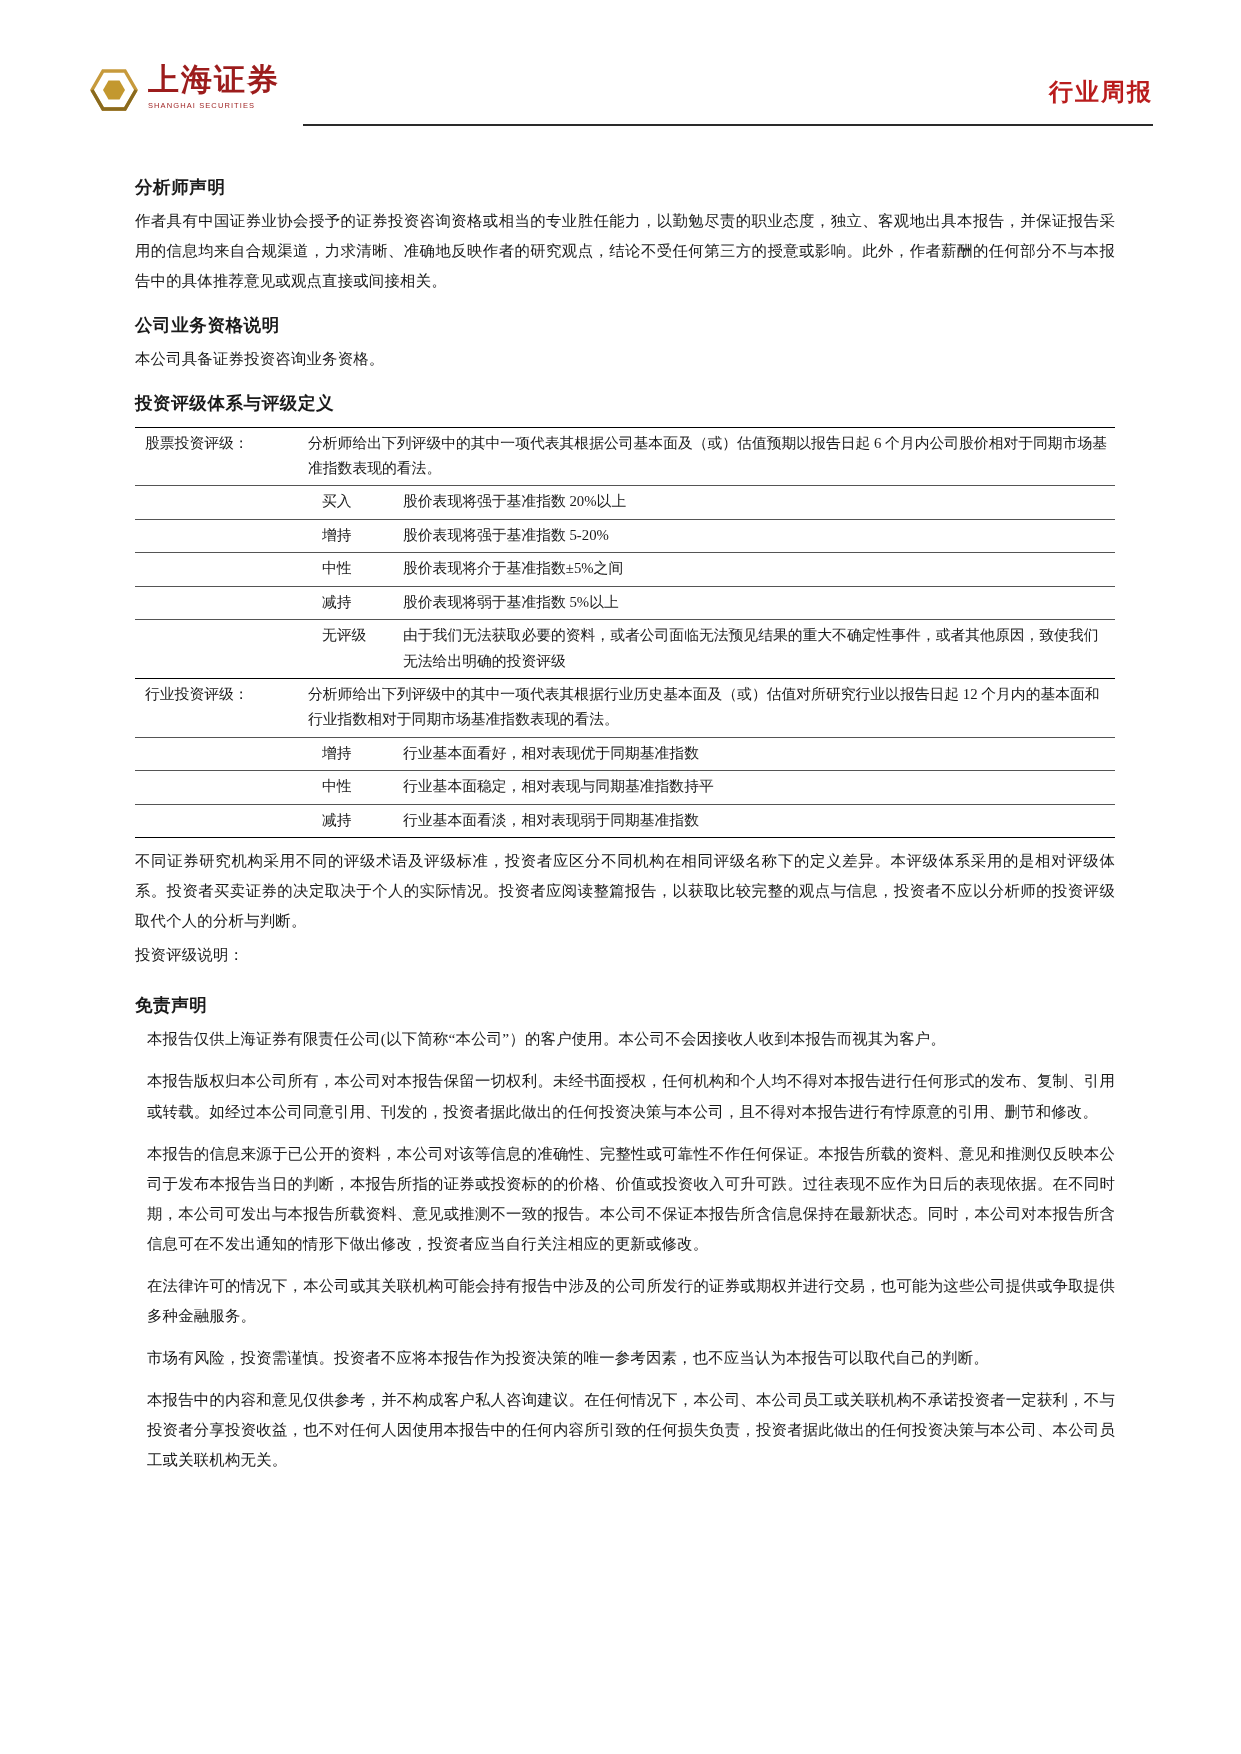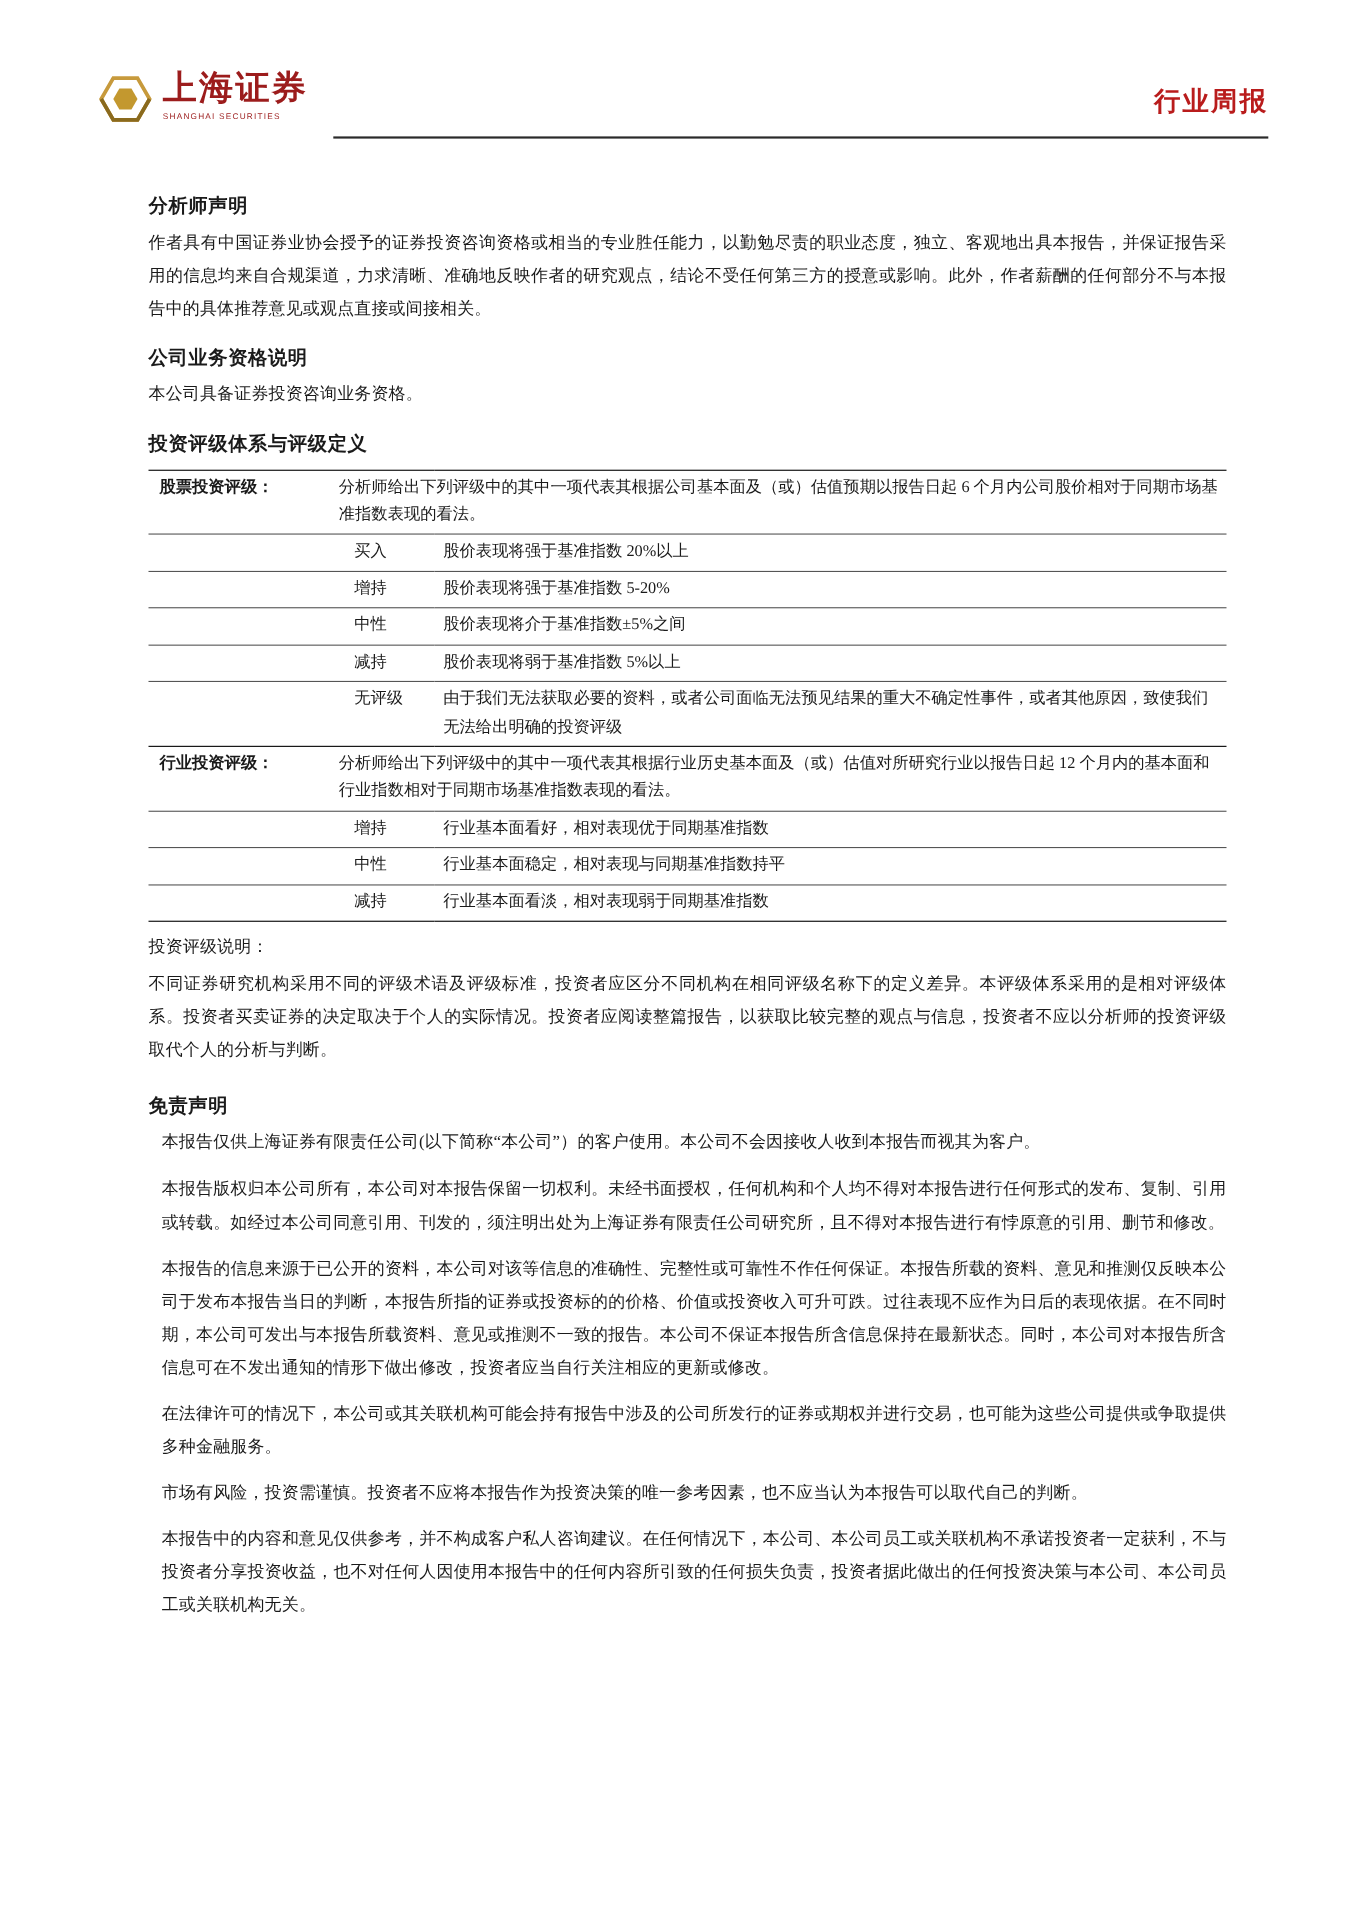--- a/index.html
+++ b/index.html
@@ -114,21 +114,21 @@
   table.rating td {
     padding: 3px 6px 4px 6px;
     vertical-align: top;
     border: none;
   }
   table.rating tr.bt td { border-top: 1px solid #000; }
   table.rating tr.bb td { border-bottom: 1px solid #000; }
   table.rating tr.thin td { border-top: 0.8px solid #555; }
   .col-label {
     width: 165px;
-    font-weight: bold;
+    font-weight: normal;
     white-space: nowrap;
     padding-left: 10px !important;
     margin-top: 24px;
   }
   .col-sub {
     width: 95px;
     padding-left: 22px !important;
   }
   .col-desc { padding-left: 8px !important; }
   .note-row td {
@@ -228,29 +228,29 @@
         <tr class="thin bb">
           <td class="col-label"></td>
           <td class="col-sub">减持</td>
           <td class="col-desc">行业基本面看淡，相对表现弱于同期基准指数</td>
         </tr>
       </tbody>
     </table>
 
     <div class="gap-sm"></div>
 
+    <p class="para">不同证券研究机构采用不同的评级术语及评级标准，投资者应区分不同机构在相同评级名称下的定义差异。本评级体系采用的是相对评级体系。投资者买卖证券的决定取决于个人的实际情况。投资者应阅读整篇报告，以获取比较完整的观点与信息，投资者不应以分析师的投资评级取代个人的分析与判断。</p>
     <p class="para">投资评级说明：</p>
-    <p class="para">不同证券研究机构采用不同的评级术语及评级标准，投资者应区分不同机构在相同评级名称下的定义差异。本评级体系采用的是相对评级体系。投资者买卖证券的决定取决于个人的实际情况。投资者应阅读整篇报告，以获取比较完整的观点与信息，投资者不应以分析师的投资评级取代个人的分析与判断。</p>
 
     <div class="gap-md"></div>
 
     <h2 class="sec">免责声明</h2>
     <div class="disc">
       <p class="para">本报告仅供上海证券有限责任公司(以下简称“本公司”）的客户使用。本公司不会因接收人收到本报告而视其为客户。</p>
-      <p class="para">本报告版权归本公司所有，本公司对本报告保留一切权利。未经书面授权，任何机构和个人均不得对本报告进行任何形式的发布、复制、引用或转载。如经过本公司同意引用、刊发的，须注明出处为上海证券有限责任公司研究所，且不得对本报告进行有悖原意的引用、删节和修改。</p>
+      <p class="para">本报告版权归本公司所有，本公司对本报告保留一切权利。未经书面授权，任何机构和个人均不得对本报告进行任何形式的发布、复制、引用或转载。如经过本公司同意引用、刊发的，投资者据此做出的任何投资决策与本公司，且不得对本报告进行有悖原意的引用、删节和修改。</p>
       <p class="para">本报告的信息来源于已公开的资料，本公司对该等信息的准确性、完整性或可靠性不作任何保证。本报告所载的资料、意见和推测仅反映本公司于发布本报告当日的判断，本报告所指的证券或投资标的的价格、价值或投资收入可升可跌。过往表现不应作为日后的表现依据。在不同时期，本公司可发出与本报告所载资料、意见或推测不一致的报告。本公司不保证本报告所含信息保持在最新状态。同时，本公司对本报告所含信息可在不发出通知的情形下做出修改，投资者应当自行关注相应的更新或修改。</p>
       <p class="para">在法律许可的情况下，本公司或其关联机构可能会持有报告中涉及的公司所发行的证券或期权并进行交易，也可能为这些公司提供或争取提供多种金融服务。</p>
       <p class="para">市场有风险，投资需谨慎。投资者不应将本报告作为投资决策的唯一参考因素，也不应当认为本报告可以取代自己的判断。</p>
       <p class="para">本报告中的内容和意见仅供参考，并不构成客户私人咨询建议。在任何情况下，本公司、本公司员工或关联机构不承诺投资者一定获利，不与投资者分享投资收益，也不对任何人因使用本报告中的任何内容所引致的任何损失负责，投资者据此做出的任何投资决策与本公司、本公司员工或关联机构无关。</p>
     </div>
 
   </div>
 </div>
 
 </body></html>

